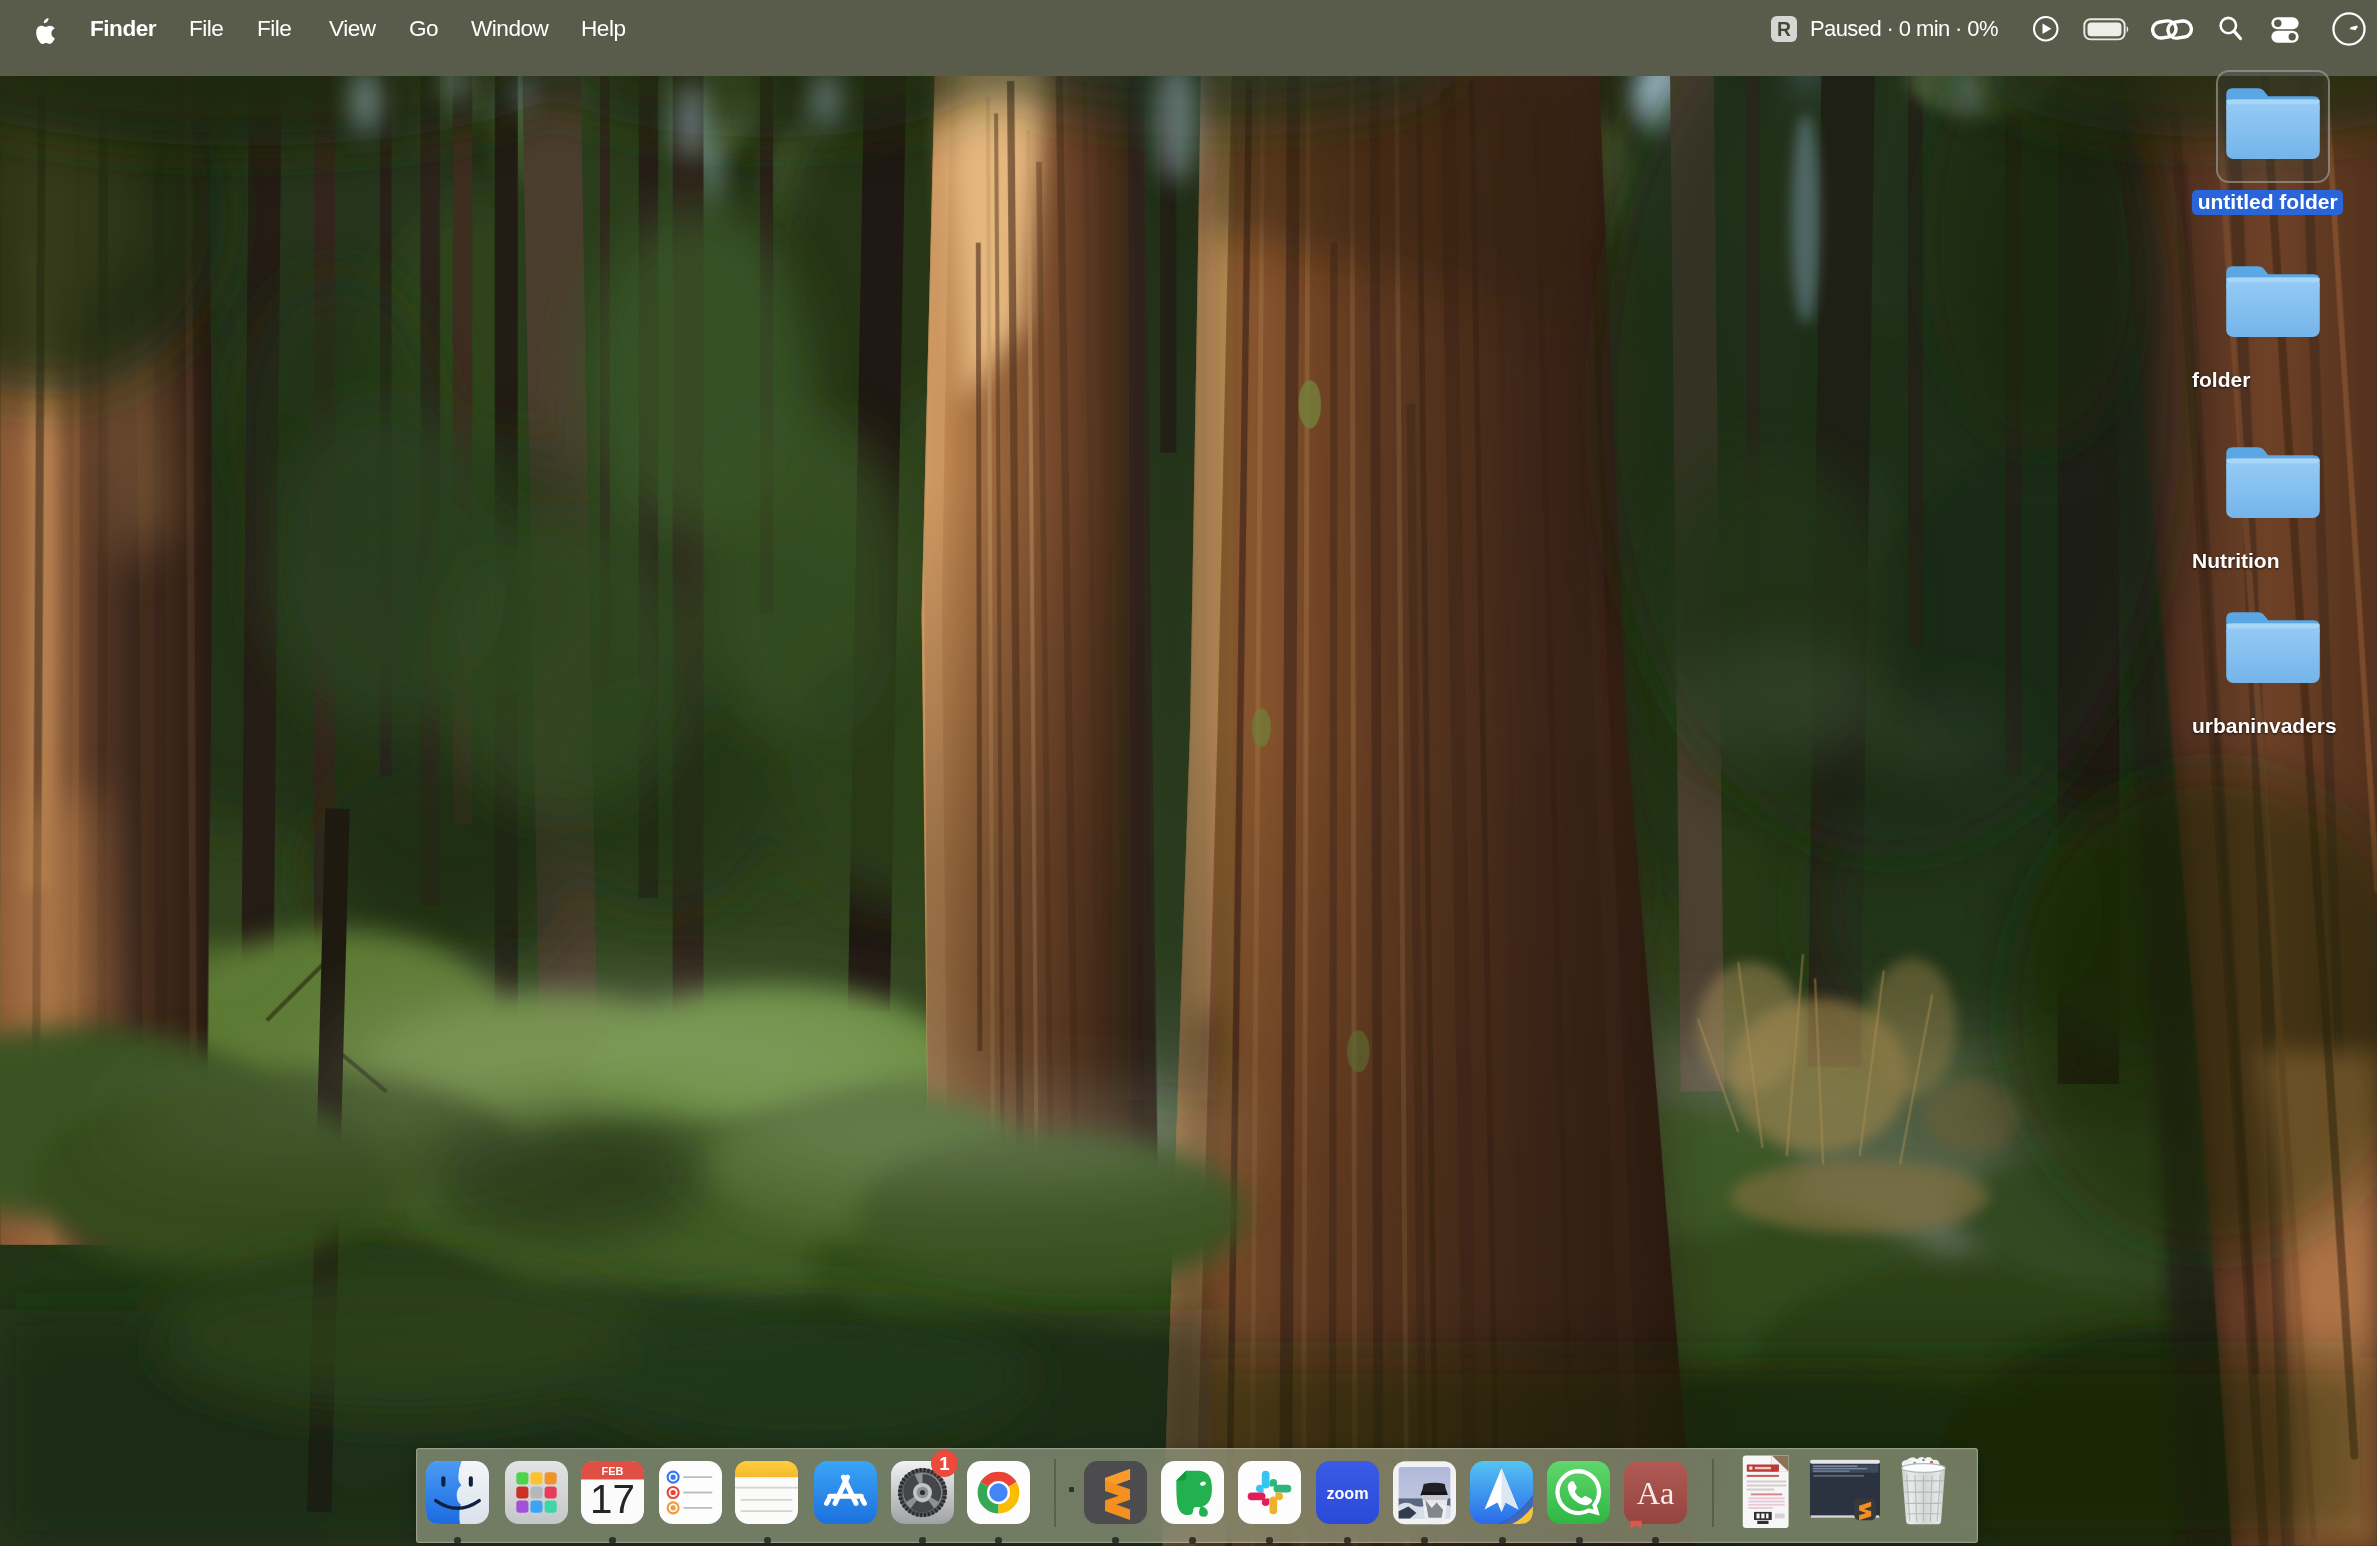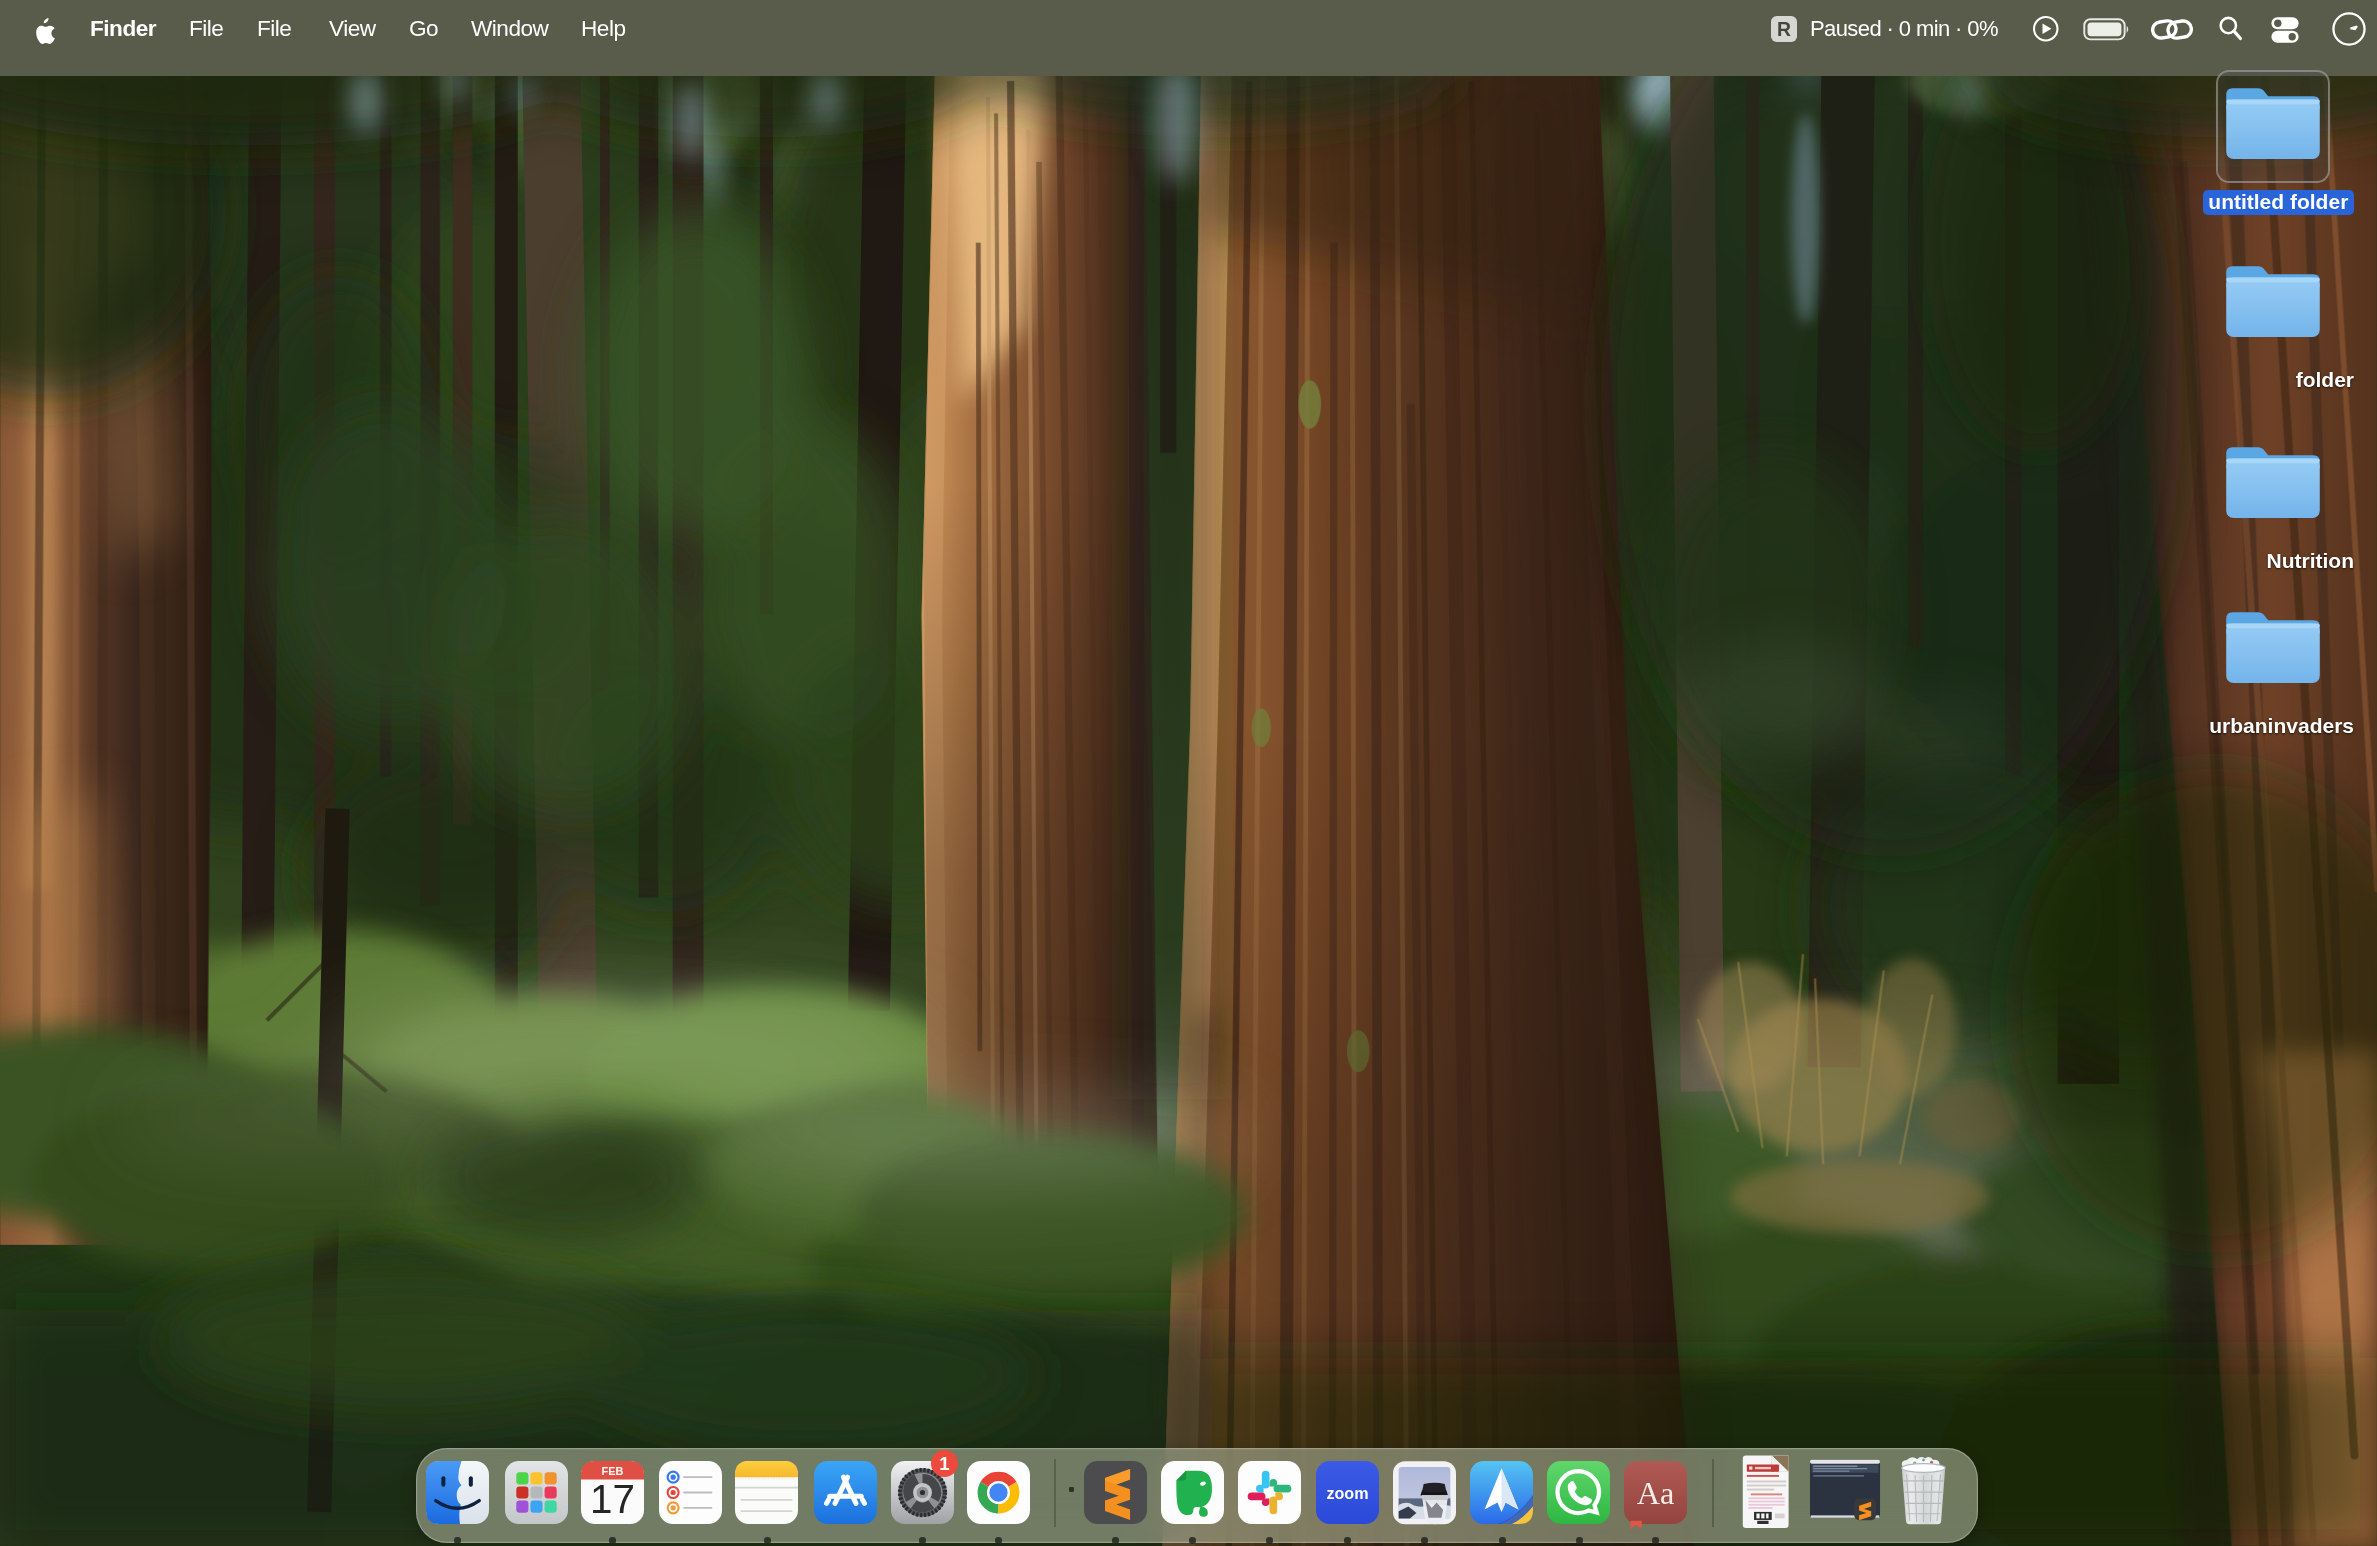--- a/index.html
+++ b/index.html
@@ -5,27 +5,27 @@
   html,body{margin:0;padding:0;width:2377px;height:1546px;overflow:hidden;background:#23321b;
     font-family:"Liberation Sans", sans-serif;}
   #stage{position:relative;width:2377px;height:1546px;overflow:hidden;}
   #wall{position:absolute;left:0;top:0;}
   
   #menubar{position:absolute;left:0;top:0;width:2377px;height:76px;background:#595c4b;
     display:flex;align-items:center;color:#fff;}
   #menubar .apple{position:absolute;left:32px;top:3.2px;}
   #menubar .mname{position:absolute;top:0;height:58px;line-height:58px;font-size:22.6px;letter-spacing:-0.5px;color:#fff;}
   
-  .dfolder{position:absolute;width:162px;text-align:right;}
+  .dfolder{position:absolute;width:162px;text-align:left;}
   .dlabel{margin-top:29px;font-size:21px;font-weight:bold;color:#fff;
     text-shadow:0 0.8px 2.4px rgba(0,0,0,.75);line-height:24px;}
   .dlabel .pill{background:#2964d9;border-radius:4.9px;padding:0 5.7px 1.6px;text-shadow:none;}
   
   #dock{position:absolute;left:416px;top:1448px;width:1562px;height:95px;
-    background:rgba(166,173,149,0.62);border-radius:31px;backdrop-filter:blur(24px) saturate(1.05);
+    background:rgba(166,173,149,0.62);border-radius:3px;backdrop-filter:blur(24px) saturate(1.05);
     box-shadow:inset 0 0 0 1.2px rgba(255,255,255,0.25), 0 4.9px 14.6px rgba(0,0,0,0.25);}
   .dicon{position:absolute;top:13px;width:63px;height:63px;}
   .dsep{position:absolute;top:11.3px;width:1.6px;height:68px;background:rgba(30,30,30,0.28);}
   .ddot{position:absolute;top:89px;width:6.5px;height:6.5px;border-radius:50%;background:rgba(35,38,30,0.85);}
 </style>
 </head>
 <body>
 <div id="stage">
 <svg id="wall" width="2377" height="1546" viewBox="0 0 2940 1912">
   <defs>

